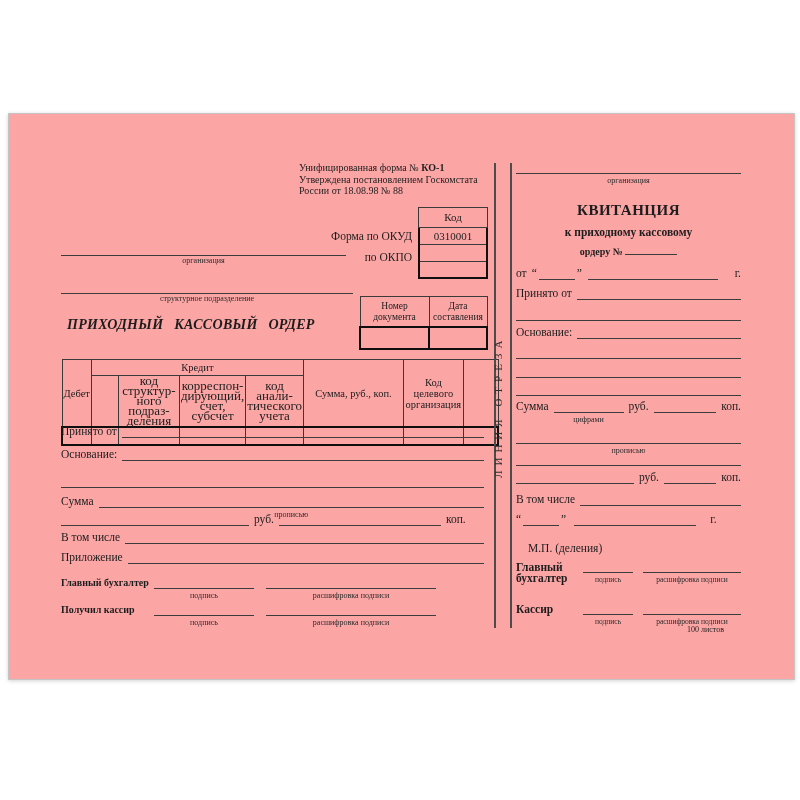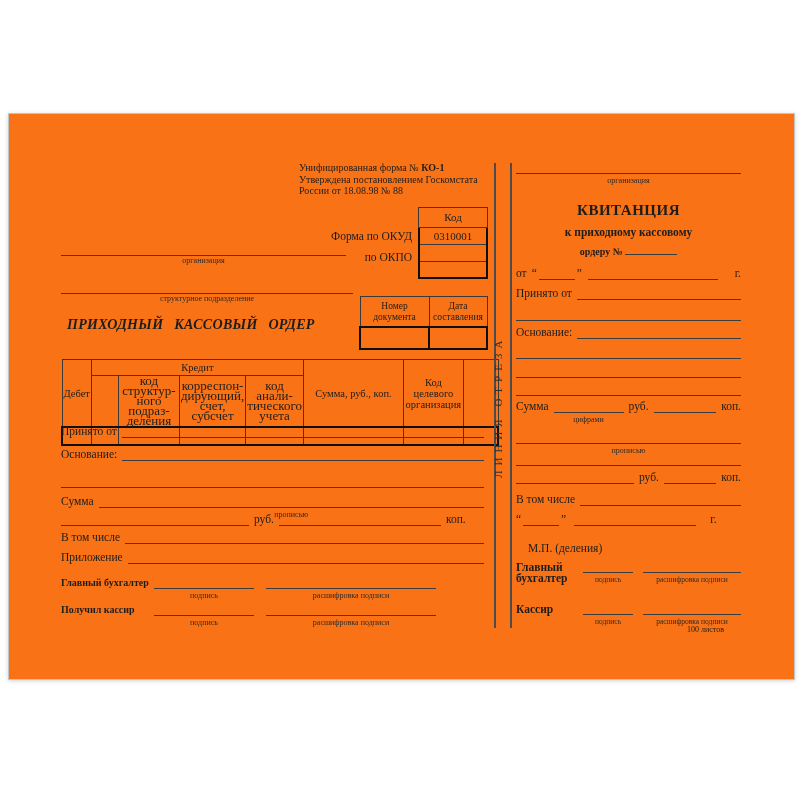--- a/index.html
+++ b/index.html
@@ -1,18 +1,18 @@
 <!DOCTYPE html>
 <html><head>
 <meta charset="utf-8">
 <style>
   html,body{margin:0;padding:0;}
   .canvas{position:relative;width:800px;height:800px;background:#ffffff;overflow:hidden;
           font-family:"Liberation Serif","DejaVu Serif",serif;color:#1d1d1d;}
-  .paper{position:absolute;left:8px;top:113px;width:785px;height:565px;background:#f97316;
+  .paper{position:absolute;left:8px;top:113px;width:785px;height:565px;background:#fca5a5;
          border:1px solid #c4c4c4;box-shadow:0 1px 4px rgba(0,0,0,.18);}
   .abs{position:absolute;}
 
   
   .hdr{left:290px;top:48px;width:200px;font-size:10px;line-height:11.5px;}
 
   
   .okud-lbl{left:253px;top:116px;width:150px;text-align:right;font-size:11.5px;}
   .okpo-lbl{left:253px;top:137px;width:150px;text-align:right;font-size:11.5px;}
   .code-tbl{left:409px;top:93px;width:70px;font-size:11px;text-align:center;}

